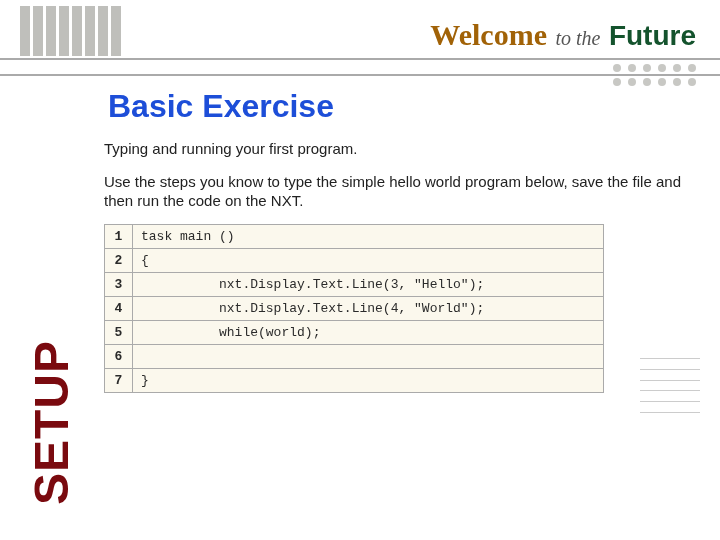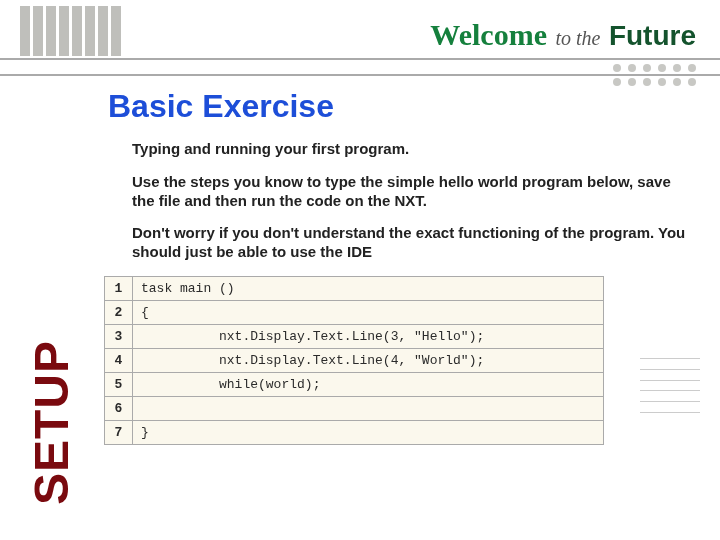--- a/index.html
+++ b/index.html
@@ -31,21 +31,21 @@
   .brand {
     position: absolute;
     right: 24px;
     top: 18px;
     white-space: nowrap;
   }
   .brand .welcome {
     font-family: "Times New Roman", serif;
     font-weight: bold;
     font-size: 30px;
-    color: #15803d;
+    color: #a16207;
   }
   .brand .tothe {
     font-family: "Times New Roman", serif;
     font-style: italic;
     font-size: 20px;
     color: #555;
     margin: 0 4px;
     text-align: center;
   }
   .brand .future {
@@ -122,21 +122,21 @@
     left: 104px;
     top: 140px;
     right: 30px;
   }
   .para {
     font-size: 15px;
     color: #222;
     margin-bottom: 14px;
     line-height: 1.25;
   }
-  .bold { font-weight: bold; margin-left: 28px; }
+  .bold { font-weight: normal; }
   .code-table {
     margin-top: 6px;
     border-collapse: collapse;
     width: 500px;
   }
   .code-table td {
     border: 1px solid #aaa;
     padding: 4px 8px;
     font-family: "Courier New", monospace;
     font-size: 13px;
@@ -197,21 +197,20 @@
     <div class="rung"></div>
 </div>
 
 <div class="title">Basic Exercise</div>
 
 <div class="setup-label" style="top:340px;">SETUP</div>
 
 <div class="content">
   <p class="para bold">Typing and running your first program.</p>
   <p class="para bold">Use the steps you know to type the simple hello world program below, save the file and then run the code on the NXT.</p>
-  <p class="para bold">Don't worry if you don't understand the exact functioning of the program. You should just be able to use the IDE</p>
 
   <table class="code-table">
     <tbody>
         <tr>
           <td>1</td>
           <td style="white-space:pre;">task main ()</td>
         </tr>
     <tr>
           <td>2</td>
           <td style="white-space:pre;">{</td>

